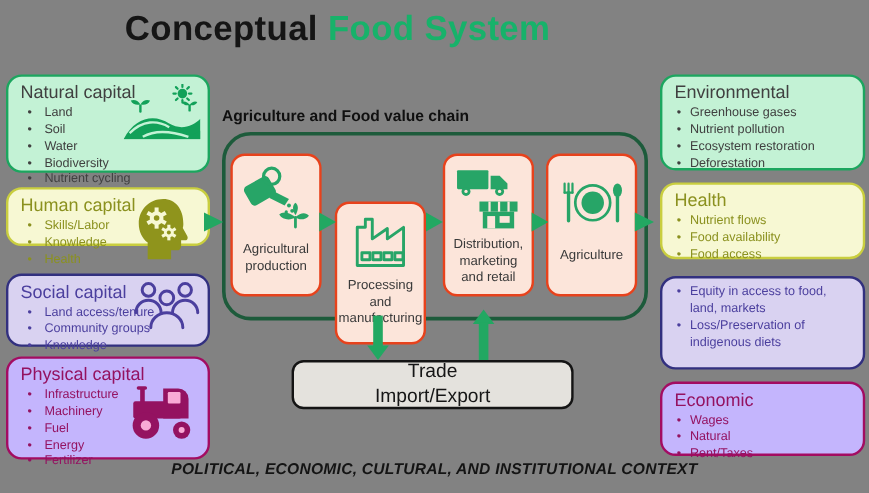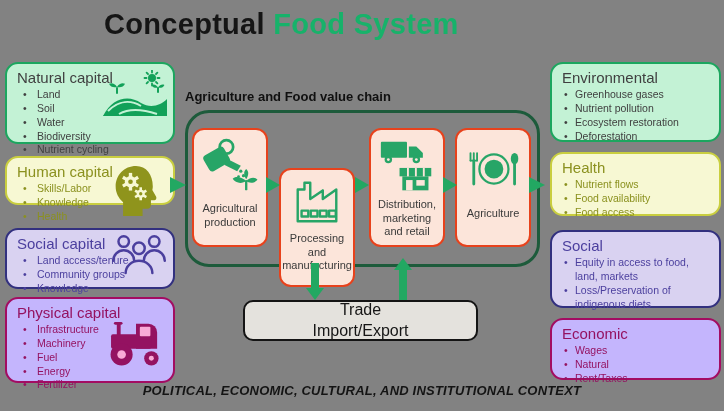--- a/index.html
+++ b/index.html
@@ -289,21 +289,20 @@
   <div class="sidebox outcome scheme-olive" style="left:550px;top:152px;width:171px;height:64px;">
     <div class="box-title">Health</div>
     <ul class="bullets">
       <li>Nutrient flows</li>
       <li>Food availability</li>
       <li>Food access</li>
     </ul>
   </div>
 
   <div class="sidebox outcome scheme-purple" style="left:550px;top:230px;width:171px;height:78px;">
-    <div class="box-title">Social</div>
     <ul class="bullets">
       <li>Equity in access to food, land, markets</li>
       <li>Loss/Preservation of indigenous diets</li>
     </ul>
   </div>
 
   <div class="sidebox outcome scheme-pink" style="left:550px;top:318px;width:171px;height:62px;">
     <div class="box-title">Economic</div>
     <ul class="bullets">
       <li>Wages</li>

